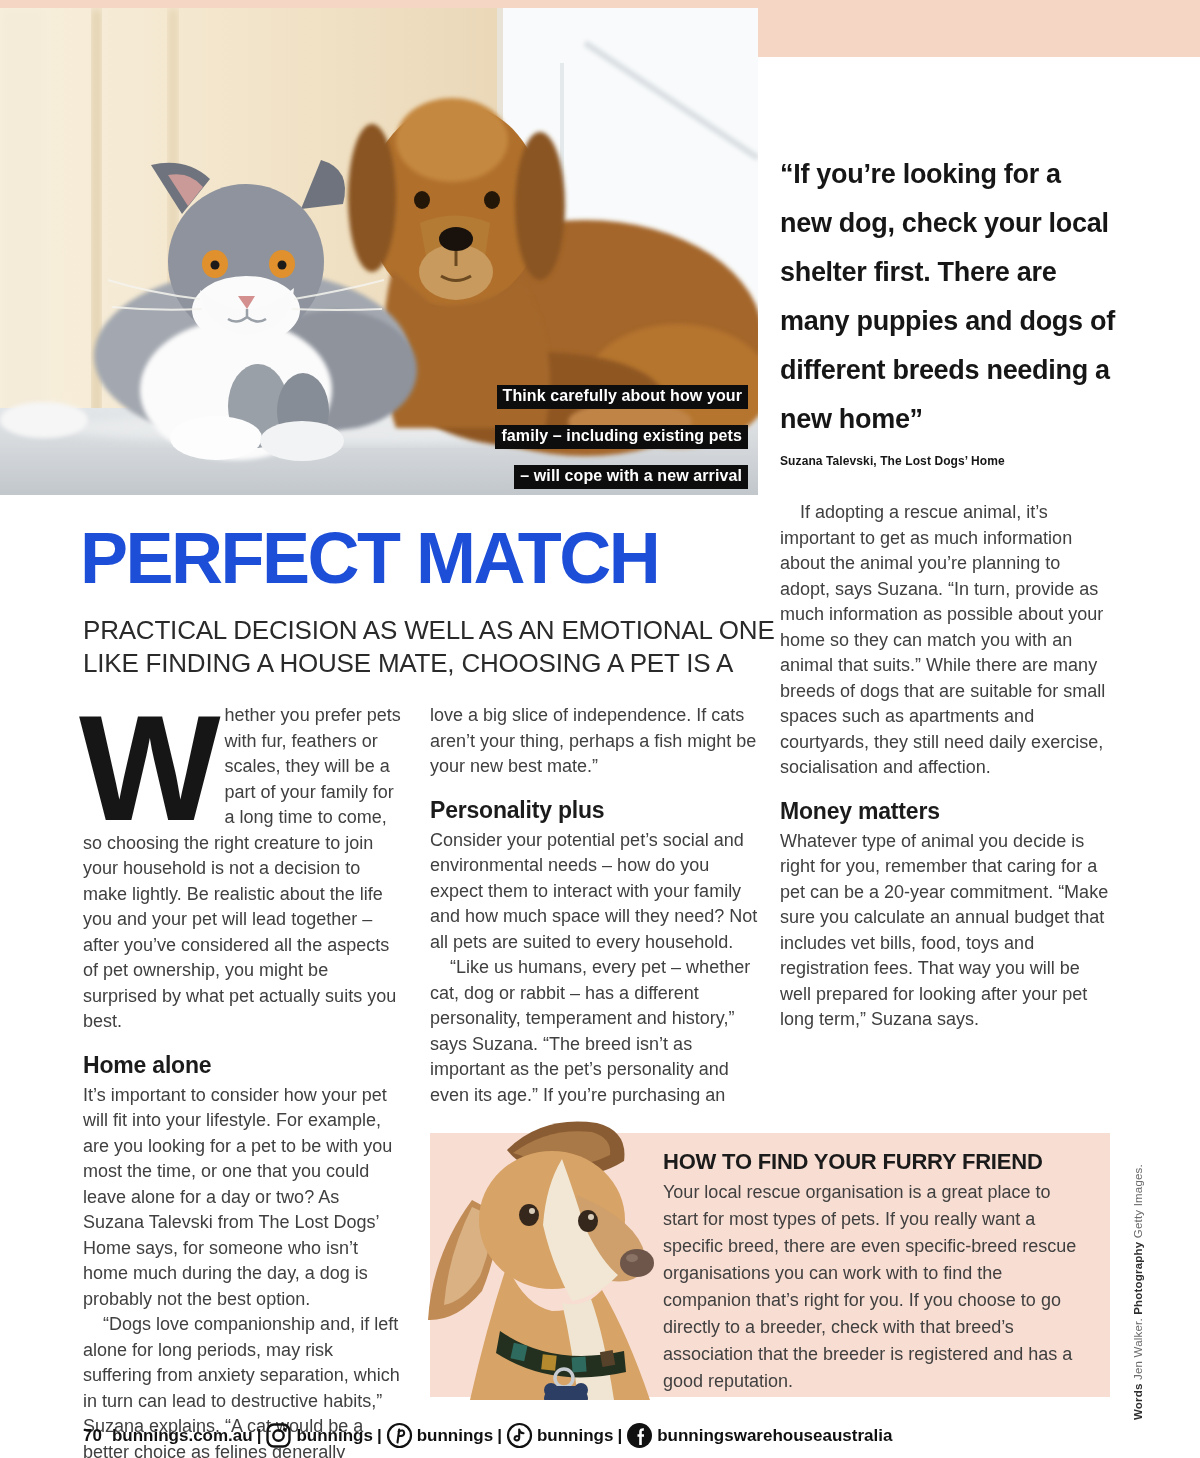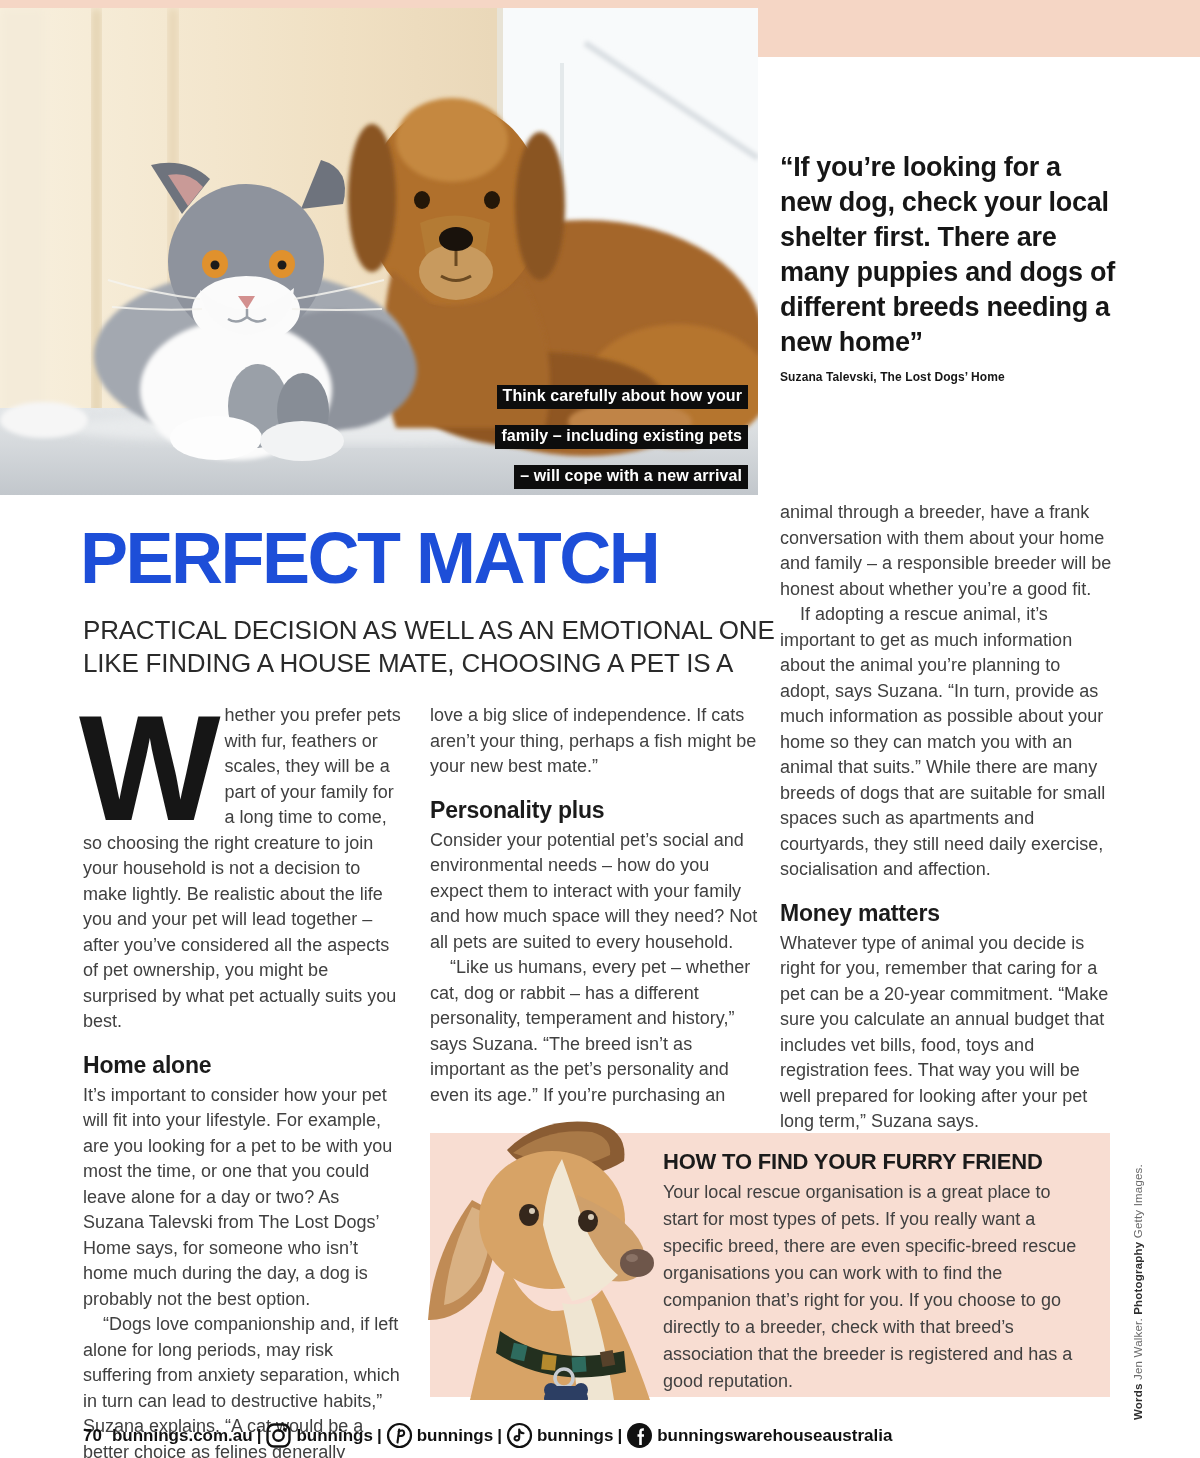--- a/index.html
+++ b/index.html
@@ -8,21 +8,21 @@
   .page { position:relative; width:1200px; height:1458px; background:#ffffff; overflow:hidden; }
 
   .top-bar { position:absolute; left:0; top:0; width:1200px; height:57px; background:#f5d6c5; }
 
   .hero { position:absolute; left:0; top:8px; width:758px; height:487px; overflow:hidden; }
   .hero svg { display:block; }
   .hero-caption { position:absolute; right:10px; bottom:6px; text-align:right; font-size:16px; line-height:22px; font-weight:bold; letter-spacing:0.1px; }
   .hero-caption span { display:inline-block; background:#0d0d0d; color:#ffffff; padding:0 6px 2px 6px; margin-top:16px; }
 
   .pullquote { position:absolute; left:780px; top:150px; width:336px; color:#161616; }
-  .pullquote .pq-text { font-size:27px; line-height:35px; font-weight:800; letter-spacing:-0.3px; }
+  .pullquote .pq-text { font-size:27px; line-height:49px; font-weight:800; letter-spacing:-0.3px; }
   .pullquote .pq-attr { margin-top:10px; font-size:12px; font-weight:800; letter-spacing:0.1px; }
 
   .headline { position:absolute; left:80px; top:518px; width:700px; font-size:72px; line-height:80px; font-weight:700; letter-spacing:-2.5px; color:#1d4ed8; }
   .standfirst { position:absolute; left:83px; top:614px; width:710px; font-size:26px; line-height:33px; font-weight:500; color:#2a2a2a; letter-spacing:-0.2px; }
 
   .col { position:absolute; font-size:18px; line-height:25.5px; color:#404040; }
   .col-1 { left:83px;  top:703px; width:322px; }
   .col-2 { left:430px; top:703px; width:333px; }
   .col-3 { left:780px; top:500px; width:333px; }
   .col p.indent { text-indent:20px; }
@@ -143,21 +143,20 @@
   </div>
 
   <div class="col col-2">
     <p>love a big slice of independence. If cats aren’t your thing, perhaps a fish might be your new best mate.”</p>
     <h3>Personality plus</h3>
     <p>Consider your potential pet’s social and environmental needs – how do you expect them to interact with your family and how much space will they need? Not all pets are suited to every household.</p>
     <p class="indent">“Like us humans, every pet – whether cat, dog or rabbit – has a different personality, temperament and history,” says Suzana. “The breed isn’t as important as the pet’s personality and even its age.” If you’re purchasing an</p>
   </div>
 
   <div class="col col-3">
-    <p>animal through a breeder, have a frank conversation with them about your home and family – a responsible breeder will be honest about whether you’re a good fit.</p>
     <p class="indent">If adopting a rescue animal, it’s important to get as much information about the animal you’re planning to adopt, says Suzana. “In turn, provide as much information as possible about your home so they can match you with an animal that suits.” While there are many breeds of dogs that are suitable for small spaces such as apartments and courtyards, they still need daily exercise, socialisation and affection.</p>
     <h3>Money matters</h3>
     <p>Whatever type of animal you decide is right for you, remember that caring for a pet can be a 20-year commitment. “Make sure you calculate an annual budget that includes vet bills, food, toys and registration fees. That way you will be well prepared for looking after your pet long term,” Suzana says.</p>
   </div>
 
   <div class="furry-box">
     <div class="furry-box-inner">
       <h3>HOW TO FIND YOUR FURRY FRIEND</h3>
       <div class="fb-body">Your local rescue organisation is a great place to start for most types of pets. If you really want a specific breed, there are even specific-breed rescue organisations you can work with to find the companion that’s right for you. If you choose to go directly to a breeder, check with that breed’s association that the breeder is registered and has a good reputation.</div>
     </div>

